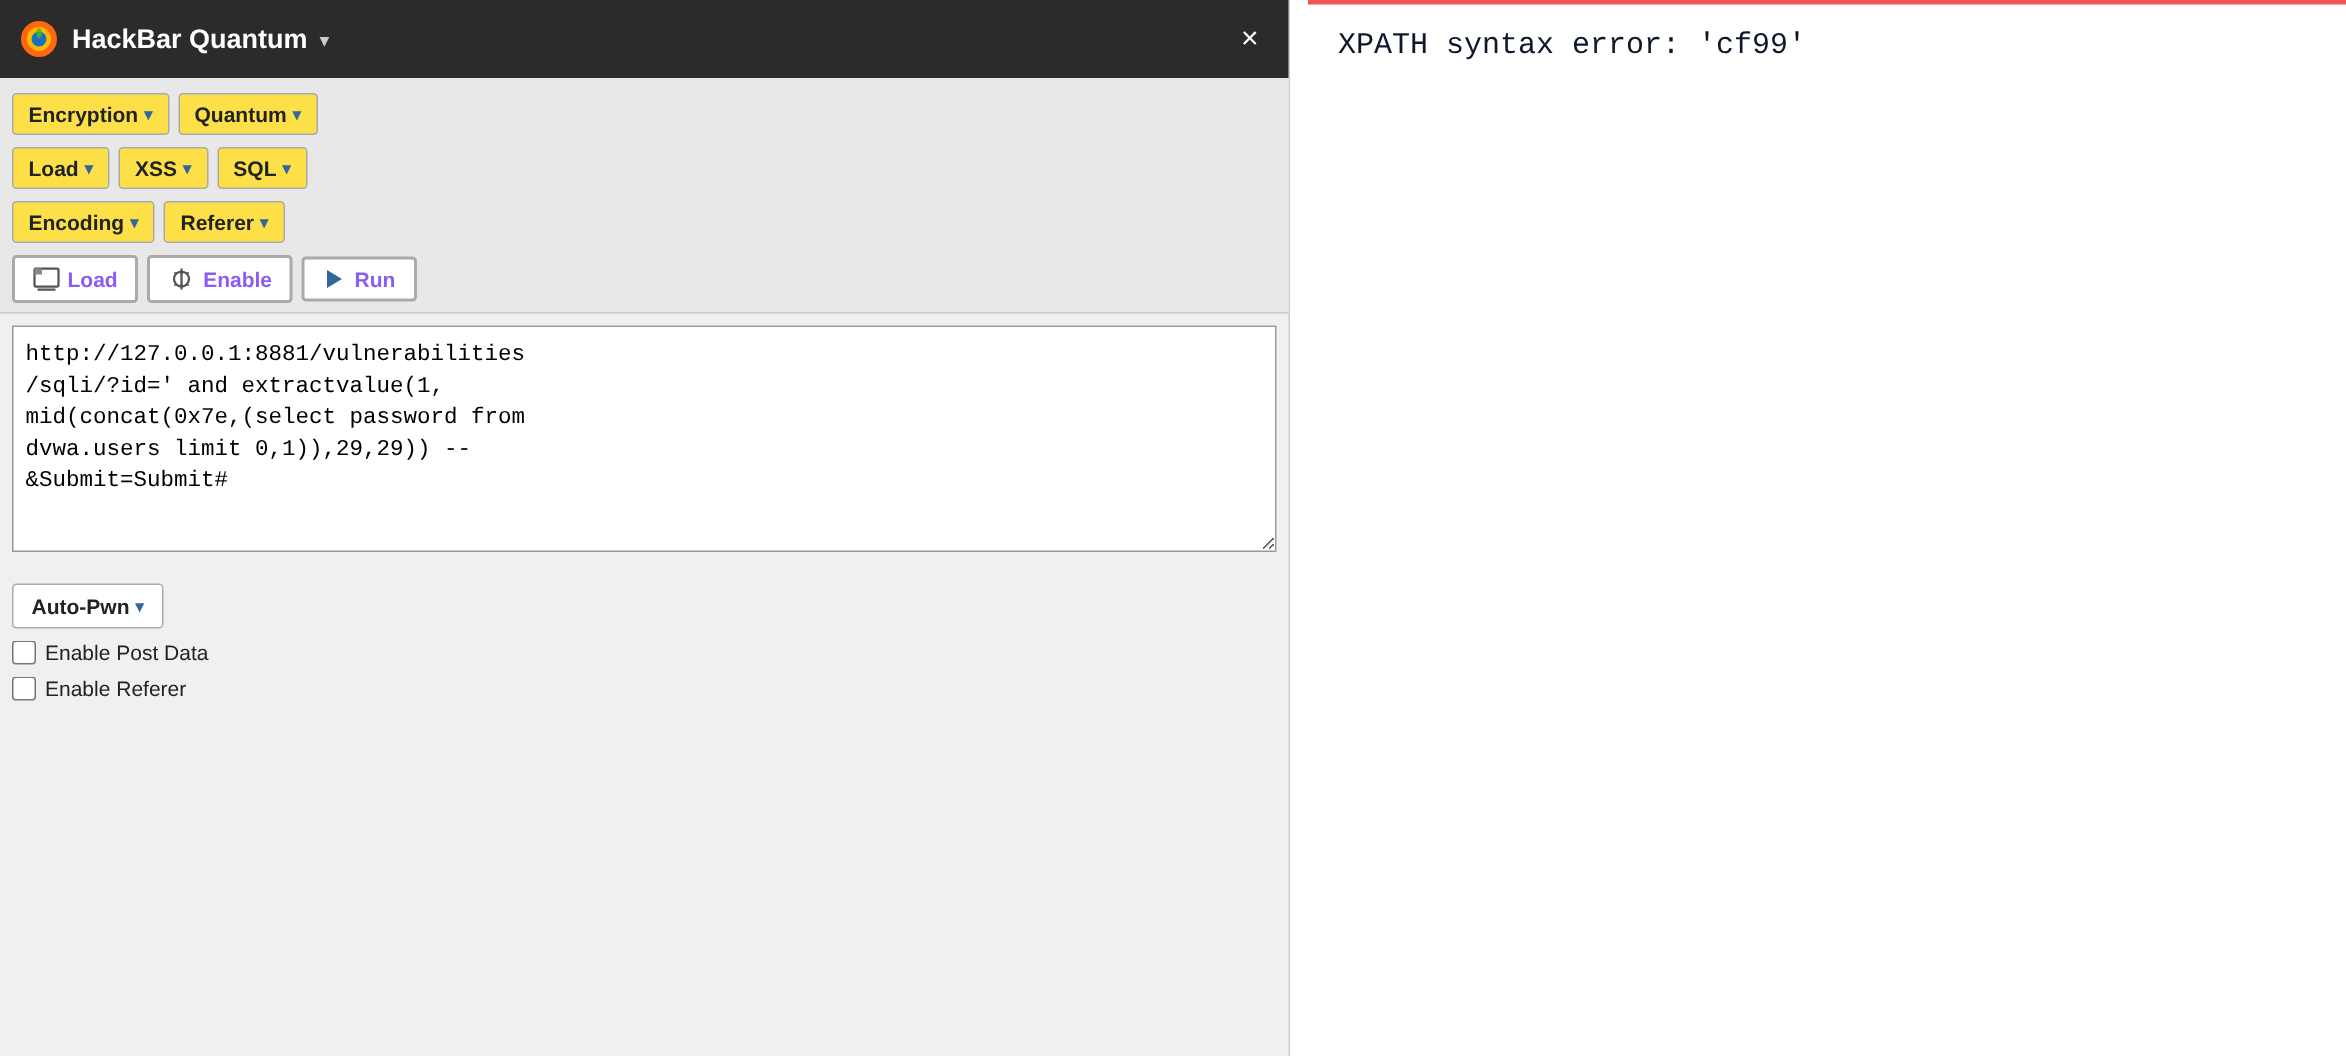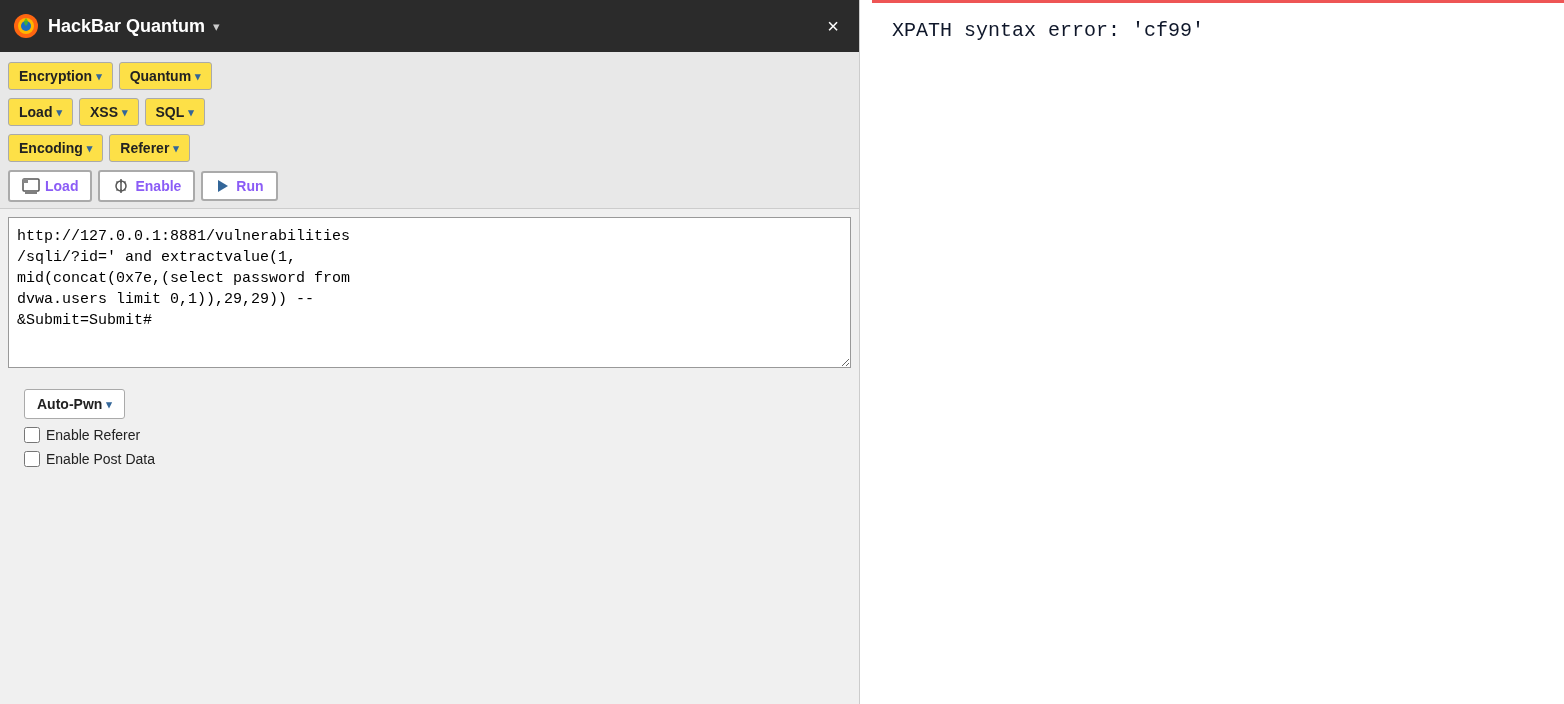--- a/index.html
+++ b/index.html
@@ -130,21 +130,21 @@
       padding: 8px;
       border: 1px solid #999;
       background: white;
       resize: both;
       color: #000;
       line-height: 1.4;
     }
 
     
     #bottom-section {
-      padding: 10px 24px;
+      padding: 10px 8px;
       display: flex;
       flex-direction: column;
       gap: 8px;
     }
 
     #auto-pwn-btn {
       display: inline-flex;
       align-items: center;
       gap: 4px;
       padding: 6px 12px;
@@ -308,25 +308,25 @@
 dvwa.users limit 0,1)),29,29)) --
 &amp;Submit=Submit#</textarea>
   </div>
 
   <div id="bottom-section">
     <button id="auto-pwn-btn">
       <span>Auto-Pwn</span>
       <span style="color:#336699;font-size:11px;">▾</span>
     </button>
     <div class="checkbox-row">
+      <input type="checkbox" id="enable-post" style="">
+      <label for="enable-post">Enable Post Data</label>
+    </div>
+    <div class="checkbox-row">
       <input type="checkbox" id="enable-referer" style="">
       <label for="enable-referer">Enable Referer</label>
-    </div>
-    <div class="checkbox-row">
-      <input type="checkbox" id="enable-post" style="">
-      <label for="enable-post">Enable Post Data</label>
     </div>
   </div>
 </div>
 
 <div id="right-panel">
   <span>XPATH syntax error: 'cf99'</span>
 </div>
 
 </body></html>

